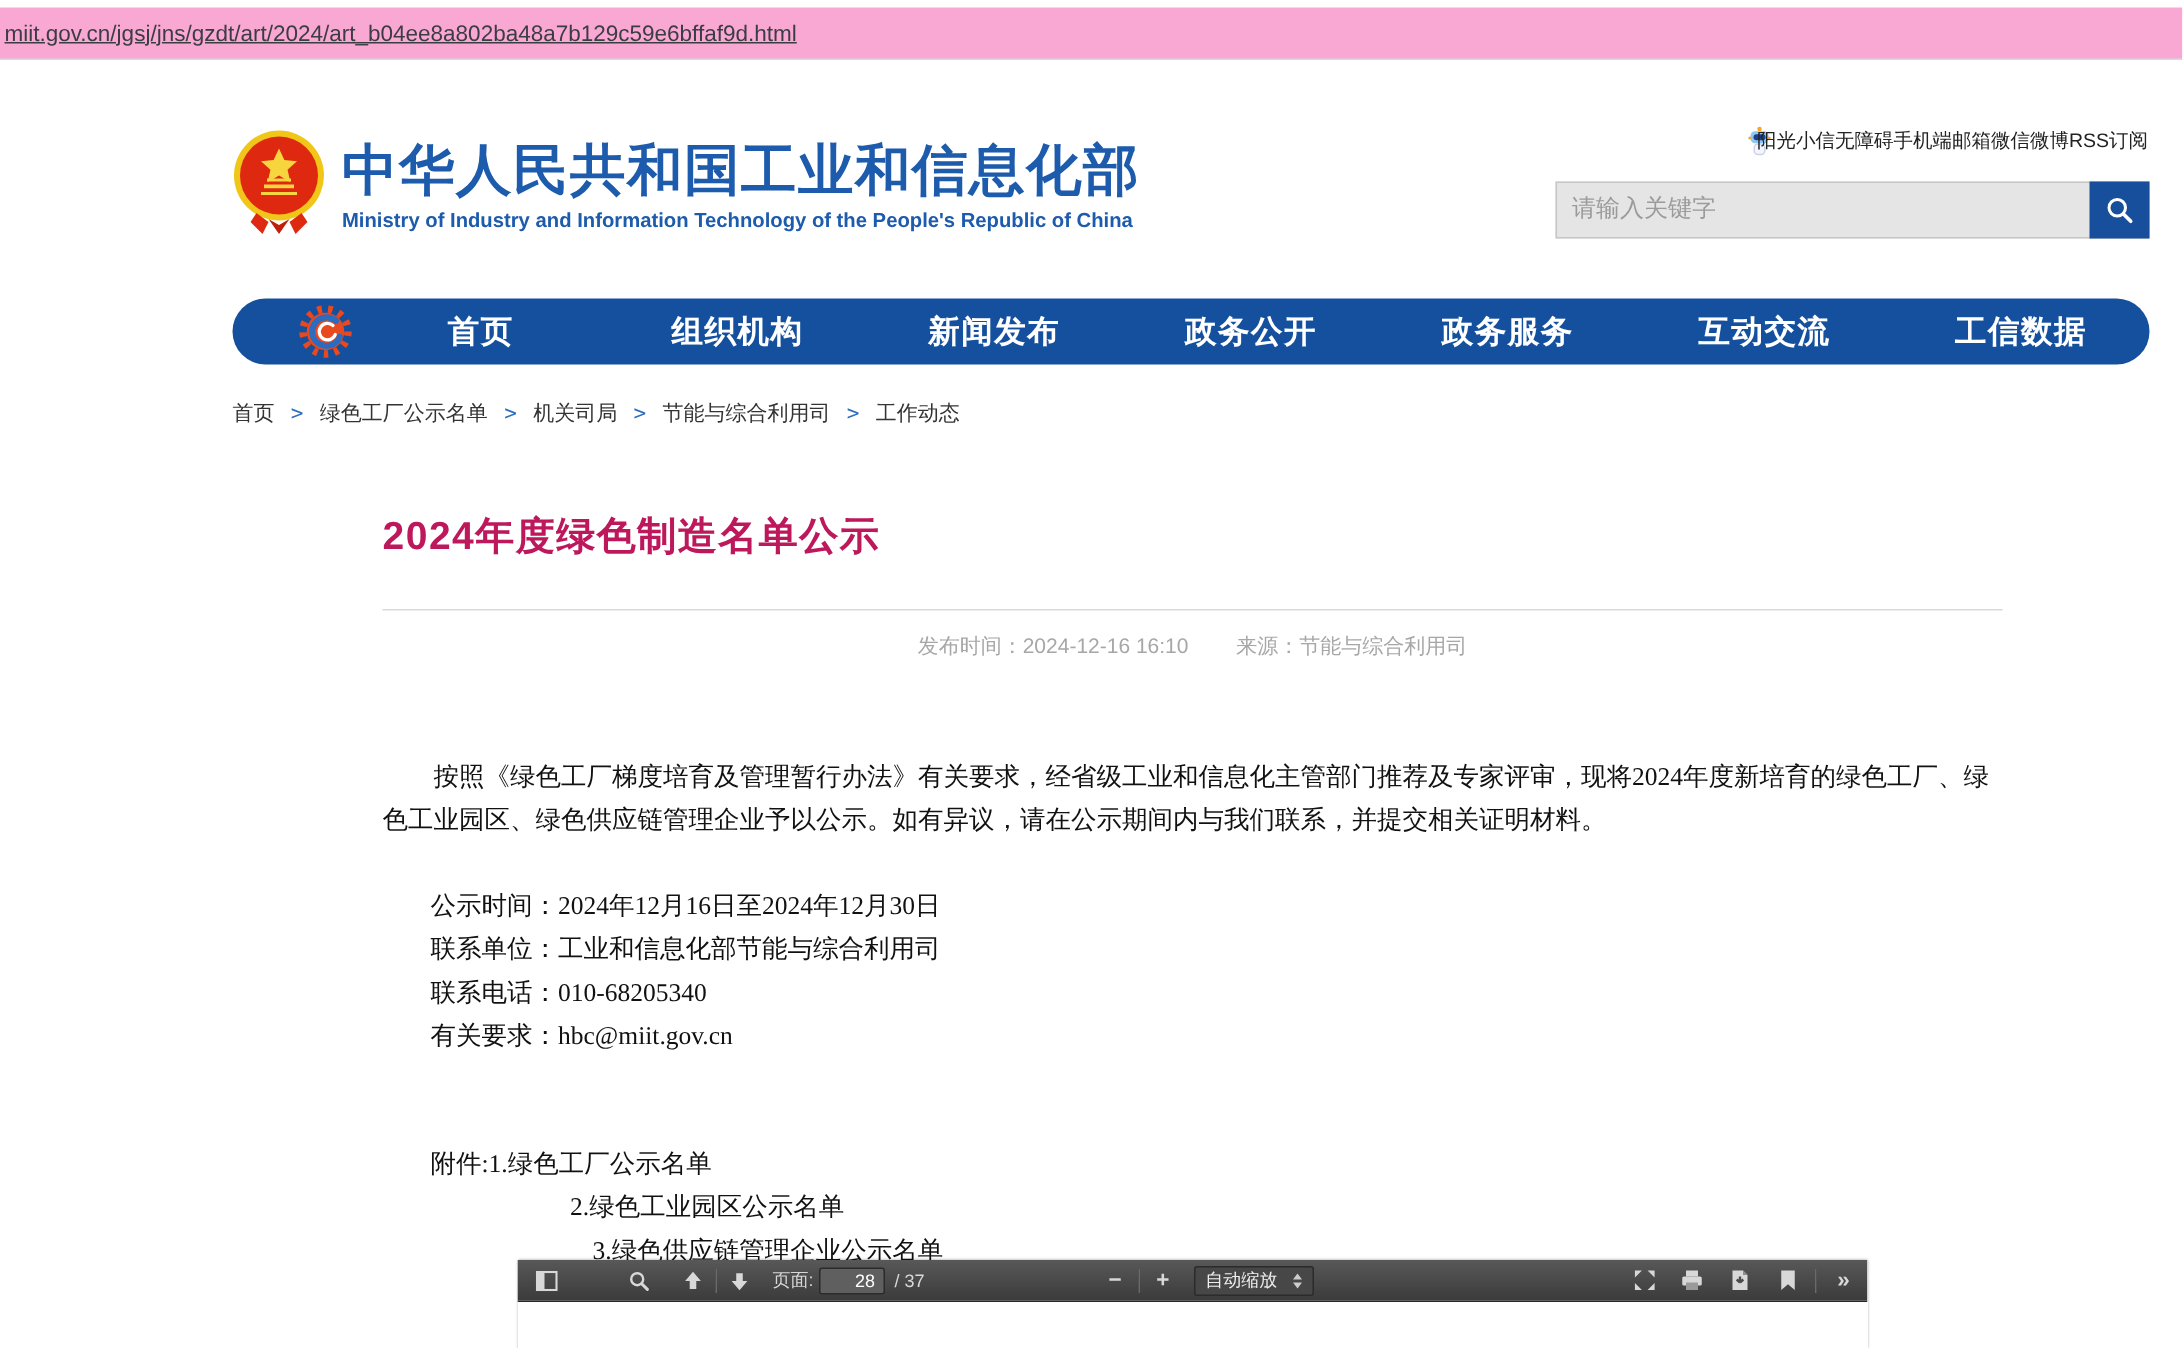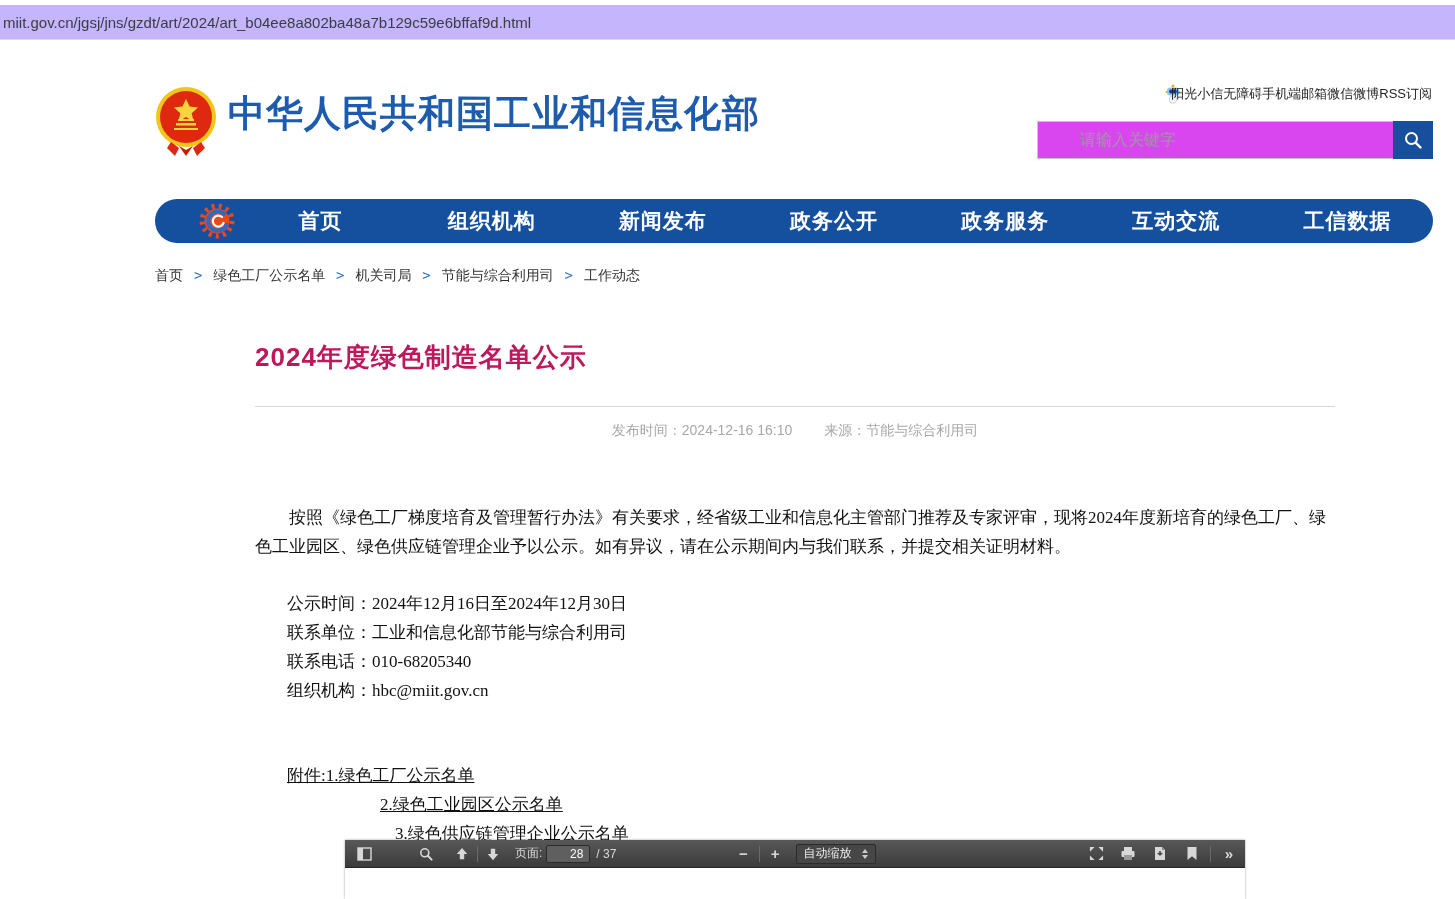--- a/index.html
+++ b/index.html
@@ -1,37 +1,37 @@
 <!DOCTYPE html>
 <html><head>
 <meta charset="utf-8">
 <style>
   * { margin:0; padding:0; box-sizing:border-box; }
   html,body { background:#fff; }
   .page { position:relative; width:1455px; height:899px; background:#fff; overflow:hidden;
           font-family:"Liberation Sans", sans-serif; }
 
   
-  .urlbar { position:absolute; top:5px; left:0; right:0; height:35px; background:#c4b5fd;
+  .urlbar { position:absolute; top:5px; left:0; right:0; height:35px; background:#f9a8d4;
             border-bottom:1px solid #d7dae6; display:flex; align-items:center;
-            padding-left:3px; font-size:15px; color:#3c3c43; }
+            padding-left:3px; font-size:15px; color:#3c3c43;text-decoration:underline; }
 
   
   .emblem { position:absolute; left:155px; top:86px; width:62px; height:70px; }
   .site-title-block { position:absolute; left:228px; top:94px; }
   .site-title { font-size:37px; font-weight:bold; color:#1d5bad; letter-spacing:1px; line-height:40px; }
   .site-subtitle { font-size:13.5px; font-weight:bold; color:#1d5bad; margin-top:5px; }
 
   .quick-links { position:absolute; top:84px; right:23px; display:flex; align-items:center;
                  font-size:13px; color:#222; }
   .quick-links a { color:#222; text-decoration:none; cursor:pointer; }
   .robot-ico { width:18px; height:20px; margin-right:-11px; }
 
   .search-box { position:absolute; top:121px; left:1037px; width:396px; height:38px;
-                border:1px solid #c6c6c6; background:#d946ef; display:flex;padding-left:32px; }
+                border:1px solid #c6c6c6; background:#e5e5e5; display:flex; }
   .search-box input { flex:1; border:none; outline:none; padding:0 10px; font-size:16px;
                       color:#333; background:transparent; font-family:"Liberation Sans",sans-serif; }
   .search-box input::placeholder { color:#9b9b9b; }
   .search-btn { width:40px; height:38px; margin:-1px -1px -1px 0; background:#174f9c; border:none;
                 display:flex; align-items:center; justify-content:center; cursor:pointer; }
 
   
   .mainnav { position:absolute; top:199px; left:155px; width:1278px; height:44px;
              background:#14509e; border-radius:22px; display:flex; align-items:center; }
   .nav-logo { width:36px; height:36px; margin-left:44px; flex:0 0 auto; }
@@ -47,21 +47,21 @@
   .article { position:absolute; top:318px; left:255px; width:1080px; color:#141414; }
   .article-title { font-size:26px; font-weight:bold; color:#be185d;
                    margin-top:22px; letter-spacing:1px; }
   .article-divider { height:1px; background:#d9d9d9; margin-top:31px; }
   .article-meta { text-align:center; font-size:14px; color:#a7a7a7; margin-top:15px; }
   .article-meta span { margin:0 14px; }
   .article-body { font-family:"Liberation Serif", serif; font-size:17px; line-height:29px; color:#111; }
   .para { margin-top:63px; text-indent:2em; }
   .contact { margin-top:28px; }
   .contact div { margin-left:32px; }
-  .attachments { margin-top:56px;text-decoration:underline; }
+  .attachments { margin-top:56px; }
   .attach-1 { margin-left:32px; }
   .attach-2 { margin-left:125px; }
   .attach-3 { margin-left:140px; }
   .attachments a { color:#111; text-decoration:none; cursor:pointer; }
 
   
   .pdf-viewer { position:absolute; left:345px; top:840px; width:900px; height:59px;
                 overflow:hidden; box-shadow:0 0 2px rgba(0,0,0,.4); }
   .pdf-toolbar { position:relative; height:28px; background:linear-gradient(#585858,#3b3b3b);
                  border-bottom:1px solid #262626; color:#d8d8d8; font-size:12px;
@@ -118,20 +118,21 @@
     <rect x="21" y="37" width="20" height="2.5" fill="#f7d53f"></rect>
     <rect x="19" y="42" width="24" height="2" fill="#f7d53f"></rect>
     <rect x="23" y="33" width="16" height="2" fill="#f7d53f"></rect>
     <path d="M16 56 L24 62 L20 70 L12 62 Z" fill="#de2910"></path>
     <path d="M46 56 L38 62 L42 70 L50 62 Z" fill="#de2910"></path>
     <path d="M24 60 L31 64 L38 60 L31 70 Z" fill="#c21f0a"></path>
   </svg>
 
   <div class="site-title-block">
     <div class="site-title">中华人民共和国工业和信息化部</div>
+    <div class="site-subtitle">Ministry of Industry and Information Technology of the People's Republic of China</div>
   </div>
 
   <div class="quick-links">
     <svg class="robot-ico" viewBox="0 0 18 20">
       <circle cx="9" cy="2" r="1.5" fill="#f5a623"></circle>
       <rect x="3" y="3.5" width="12" height="8" rx="3" fill="#8fc6ef"></rect>
       <rect x="5" y="5.5" width="8" height="4" rx="2" fill="#1a3f8e"></rect>
       <rect x="5.5" y="12" width="7" height="7" rx="2.5" fill="#f4f6fb" stroke="#c9d4e8"></rect>
       <circle cx="2.5" cy="8" r="1" fill="#f5a623"></circle>
       <circle cx="15.5" cy="8" r="1" fill="#f5a623"></circle>
@@ -189,21 +190,21 @@
     <div class="article-meta">
       <span>发布时间：2024-12-16 16:10</span>
       <span>来源：节能与综合利用司</span>
     </div>
     <div class="article-body">
       <p class="para">按照《绿色工厂梯度培育及管理暂行办法》有关要求，经省级工业和信息化主管部门推荐及专家评审，现将2024年度新培育的绿色工厂、绿色工业园区、绿色供应链管理企业予以公示。如有异议，请在公示期间内与我们联系，并提交相关证明材料。</p>
       <div class="contact">
         <div>公示时间：2024年12月16日至2024年12月30日</div>
         <div>联系单位：工业和信息化部节能与综合利用司</div>
         <div>联系电话：010-68205340</div>
-        <div>组织机构：hbc@miit.gov.cn</div>
+        <div>有关要求：hbc@miit.gov.cn</div>
       </div>
       <div class="attachments">
         <div class="attach-1"><a>附件:1.绿色工厂公示名单</a></div>
         <div class="attach-2"><a>2.绿色工业园区公示名单</a></div>
         <div class="attach-3"><a>3.绿色供应链管理企业公示名单</a></div>
       </div>
     </div>
   </div>
 
   <div class="pdf-viewer">

